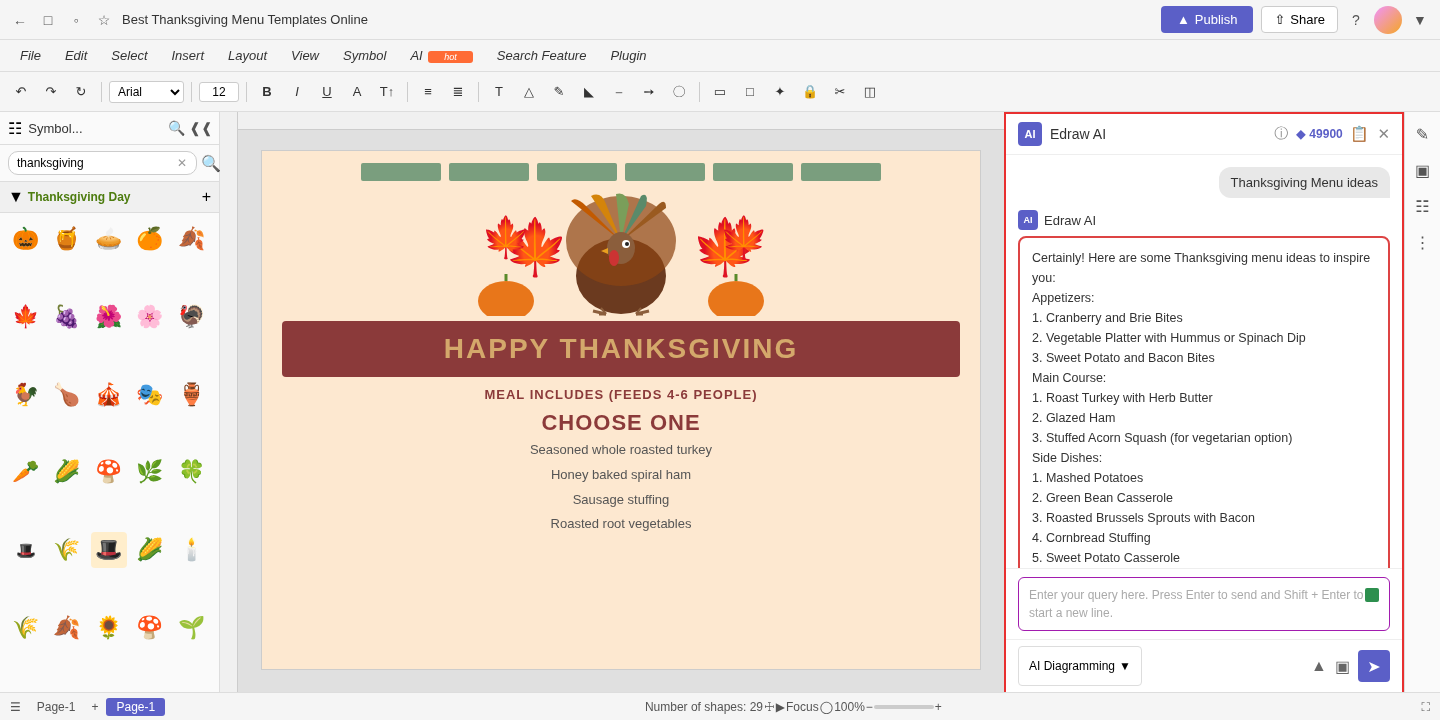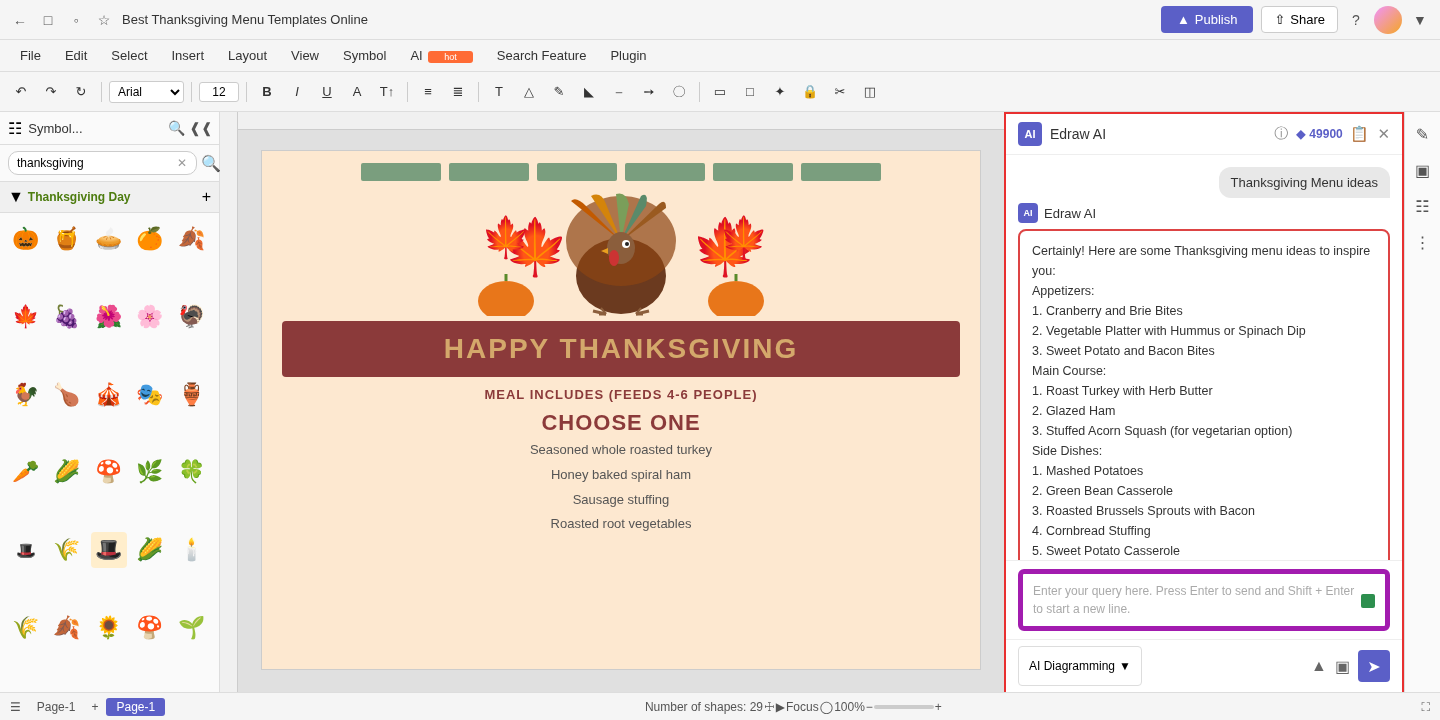--- a/index.html
+++ b/index.html
@@ -53,20 +53,21 @@
       padding: 0 10px;
       border-bottom: 1px solid #ddd;
       gap: 4px;
     }
     .menu-item {
       padding: 4px 10px;
       font-size: 13px;
       color: #333;
       cursor: pointer;
       border-radius: 3px;
+      font-style: italic;
     }
     .ai-badge {
       background: #ff6b35;
       color: white;
       font-size: 9px;
       padding: 1px 16px;
       border-radius: 3px;
       margin-left: 2px;
     }
 
@@ -303,21 +304,21 @@
     .ai-title { font-size: 14px; color: #333; font-weight: 500; flex: 1; }
     .ai-credits { display: flex; align-items: center; gap: 4px; font-size: 12px; color: #5b5fc7; font-weight: bold; }
     .ai-header-icons { display: flex; gap: 8px; color: #555; font-size: 16px; }
 
     .ai-messages {
       flex: 1;
       overflow-y: auto;
       padding: 12px;
       display: flex;
       flex-direction: column;
-      gap: 5px;
+      gap: 12px;
     }
 
     .user-bubble {
       background: #e8e8e8;
       border-radius: 12px 12px 0 12px;
       padding: 8px 12px;
       font-size: 13px;
       color: #333;
       align-self: flex-end;
       max-width: 80%;
@@ -345,29 +346,29 @@
       font-size: 12.5px;
       color: #333;
       line-height: 1.6;
     }
 
     .ai-input-area {
       border-top: 1px solid #eee;
       padding: 8px 12px;
     }
     .ai-input-box {
-      border: 5px solid #a21caf;
+      border: 1px solid #a21caf;
       border-radius: 6px;
       padding: 8px 10px;
       font-size: 12px;
       color: #999;
       min-height: 50px;
       position: relative;
       display: flex;
-      align-items: center;
+      align-items: flex-start;
     }
     .ai-input-placeholder { flex: 1; font-size: 12px; color: #aaa; line-height: 1.5; }
     .ai-input-indicator { width: 14px; height: 14px; background: #2d8f4e; border-radius: 2px; margin-top: 2px; }
 
     .ai-footer {
       display: flex;
       align-items: center;
       padding: 6px 12px;
       border-top: 1px solid #eee;
       gap: 8px;

